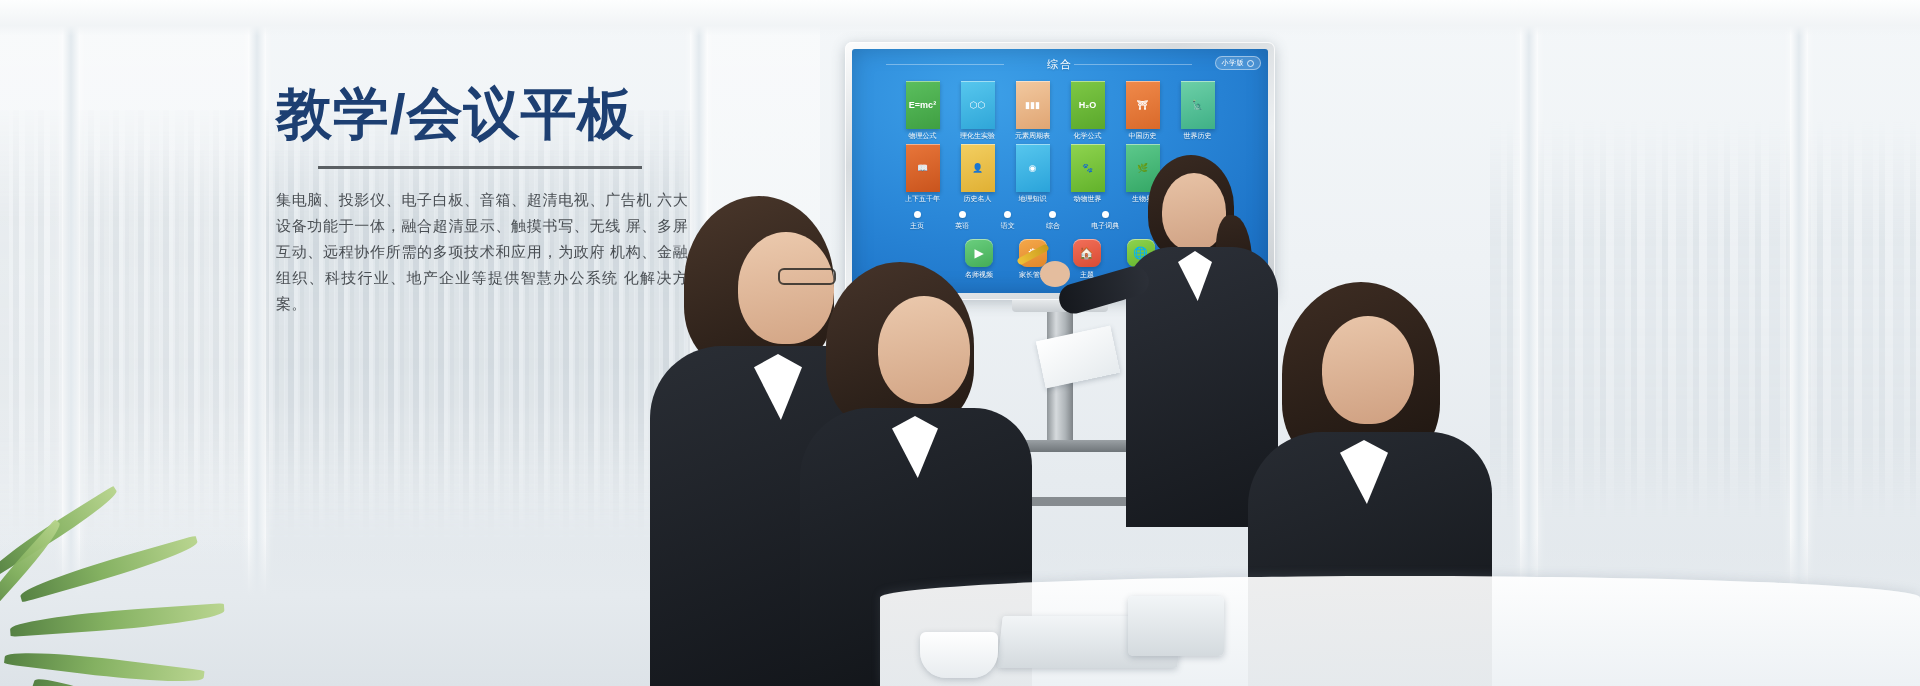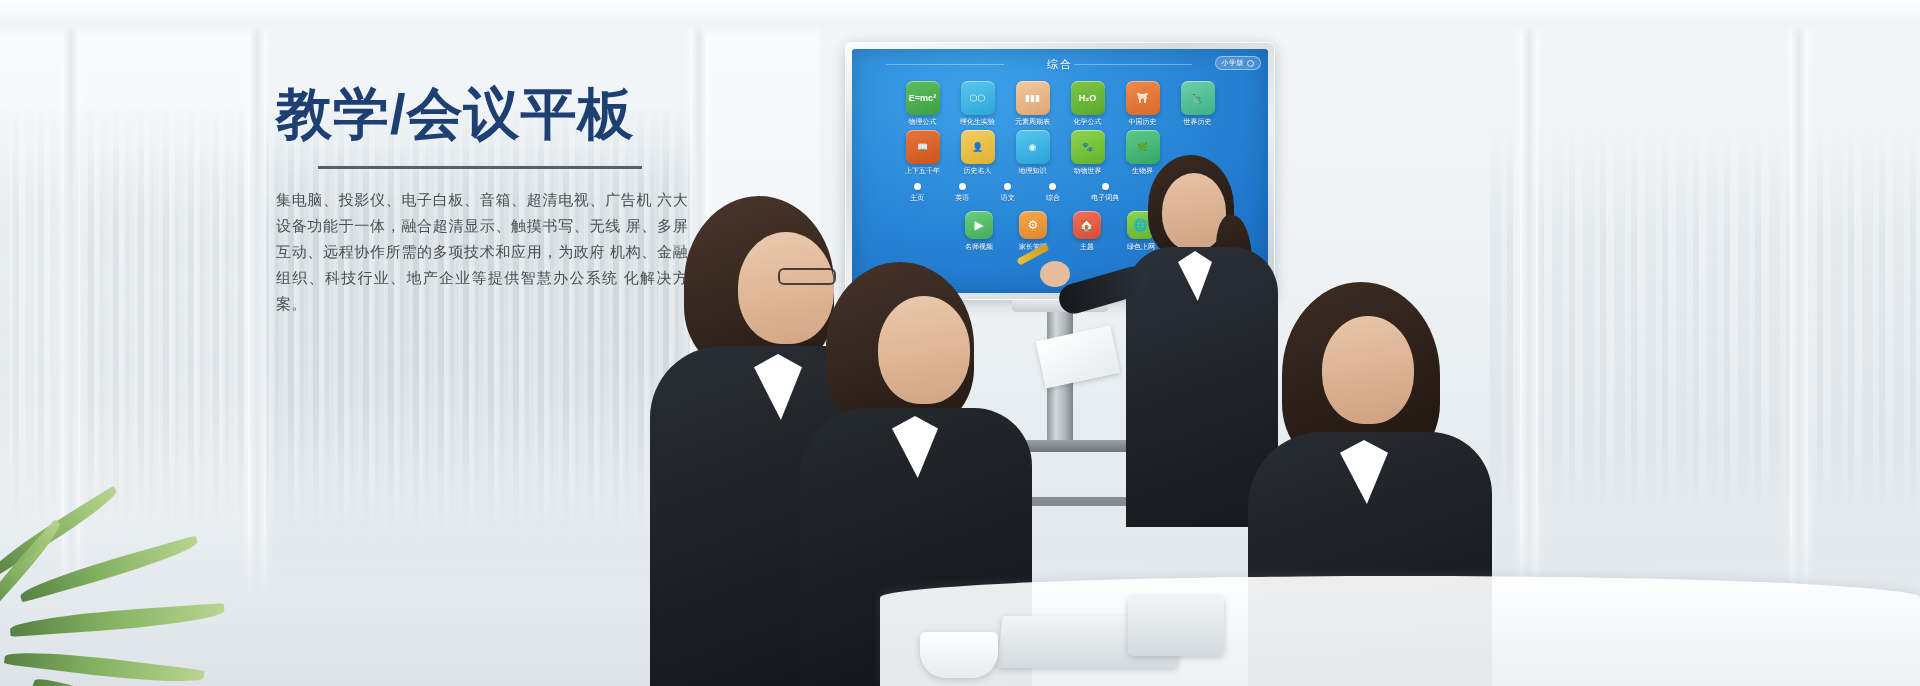--- a/index.html
+++ b/index.html
@@ -224,22 +224,22 @@
   .app-grid {
     margin: 2px auto 0;
     width: 330px;
     display: grid;
     grid-template-columns: repeat(6, 1fr);
     row-gap: 5px;
     justify-items: center;
   }
   .app { width: 48px; text-align: center; cursor: pointer; }
   .app-ico {
-    width: 34px; height: 34px; margin: 0 auto;
-    border-radius: 7px;
+    width: 34px; height: 48px; margin: 0 auto;
+    border-radius: 0;
     box-shadow: 0 2px 4px rgba(0,0,0,.22), inset 0 1px 0 rgba(255,255,255,.45);
     display: flex; align-items: center; justify-content: center;
     color: #fff; font-size: 9px; font-weight: 700;
     overflow: hidden;
     position: relative;
   }
   .app-lbl {
     margin-top: 3px; color: #fff; font-size: 7px; line-height: 1;
     text-shadow: 0 1px 1px rgba(0,0,0,.25);
     white-space: nowrap;

